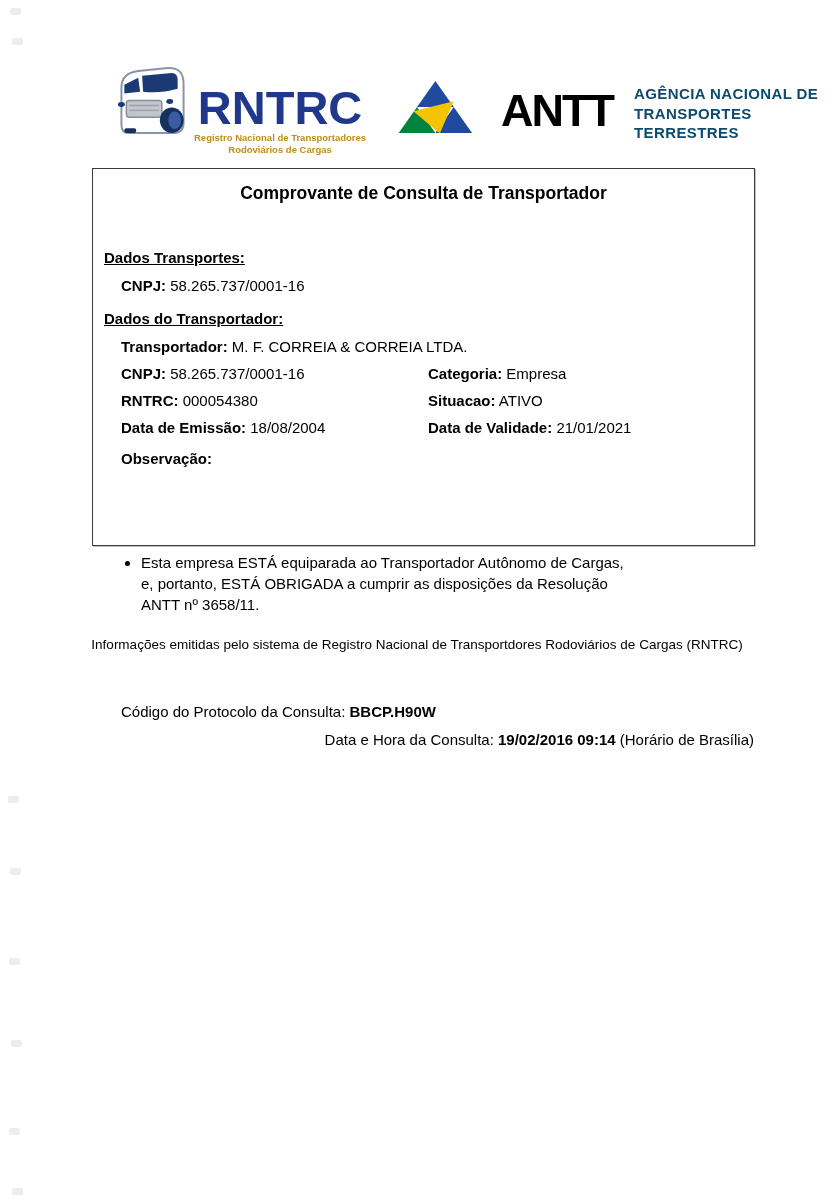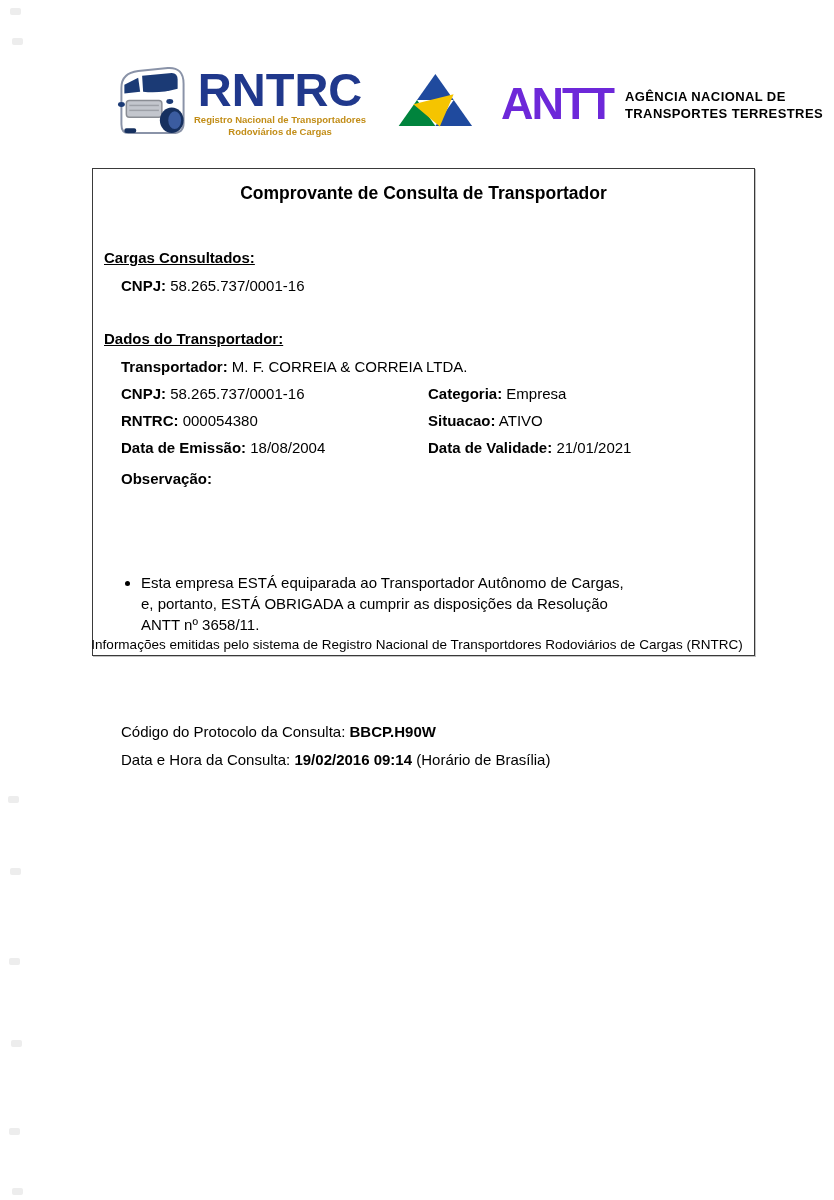--- a/index.html
+++ b/index.html
@@ -20,77 +20,77 @@
     background: rgba(80,80,80,0.10);
     border-radius: 2px;
   }
 
   
   .logo-rntrc {
     position: absolute; left: 112px; top: 64px;
     display: flex; align-items: flex-start;
   }
   .truck-wrap { width: 80px; height: 74px; }
-  .rntrc-text-block { margin-left: 2px; margin-top: 2px; text-align: center; }
+  .rntrc-text-block { margin-left: 2px; margin-top: 20px; text-align: center; }
   .rntrc-acronym {
     font-size: 47px; font-weight: bold; letter-spacing: 0px;
     color: #20388c; line-height: 1; font-family: "Liberation Sans", sans-serif;
   }
   .rntrc-tagline {
     margin-top: 1px;
     font-size: 9.5px; font-weight: bold; color: #c28d17; line-height: 1.25;
   }
 
   .logo-antt {
     position: absolute; left: 395px; top: 72px;
     display: flex; align-items: center;
   }
   .antt-triangles { width: 102px; height: 56px; }
   .antt-acronym {
-    font-size: 45px; font-weight: 800; color: #6d28d9;
+    font-size: 45px; font-weight: 800; color: #000000;
     letter-spacing: -2px; line-height: 1; margin-left: 4px; margin-top: 6px;
     font-family: "Liberation Sans", sans-serif;
   }
   .antt-name {
-    margin-left: 12px; margin-top: 12px;
-    font-size: 13px; font-weight: bold; color: #000000;
+    margin-left: 21px; margin-top: 12px;
+    font-size: 15px; font-weight: bold; color: #0c4a6e;
     letter-spacing: 0.4px; line-height: 1.3;
   }
 
   
   .doc-box {
     position: absolute; left: 92px; top: 168px;
-    width: 663px; height: 488px;
+    width: 663px; height: 378px;
     border: 1px solid #3a3a3a;
     box-shadow: 1px 1px 0 rgba(120,120,120,0.45);
     background: #fff;
   }
   .doc-title {
     margin-top: 14px;
     text-align: center;
     font-size: 17.5px; font-weight: bold;
   }
   .section-heading {
     margin: 0 0 0 11px;
     font-size: 15px; font-weight: bold;
     text-decoration: underline;
   }
   .sec-consulted-heading { margin-top: 45px; }
-  .sec-carrier-heading { margin-top: 36px; }
+  .sec-carrier-heading { margin-top: 16px; }
   .field-line { margin: 11px 0 0 28px; font-size: 15px; }
   .lbl { font-weight: bold; }
   .val { font-weight: normal; }
   .two-col { display: flex; margin: 10px 0 0 28px; font-size: 15px; }
   .two-col .col-left { width: 307px; }
   .obs-row { display: flex; margin: 14px 0 0 28px; font-size: 15px; flex-direction: column; }
   .obs-label { width: 102px; font-weight: bold; flex: 0 0 102px; }
   .obs-list { list-style: disc; margin: 0; padding-left: 20px; max-width: 505px; }
   .obs-list li { font-size: 15px; line-height: 1.4; }
   .protocol-line { margin: 88px 0 0 28px; font-size: 15px; }
-  .datetime-line { margin: 11px 0 0 28px; font-size: 15px; }
+  .datetime-line { margin: 11px 0 0 28px; font-size: 15px; text-align: right; }
 
   
   .footer-note {
     position: absolute; left: 0; top: 636px; width: 834px;
     text-align: center; font-size: 13.5px; line-height: 1.4; color: #000;
   }
 </style>
 </head>
 <body>
 
@@ -143,21 +143,21 @@
     <div class="antt-name">
       <div>AGÊNCIA NACIONAL DE</div>
       <div>TRANSPORTES TERRESTRES</div>
     </div>
   </div>
 
   <div class="doc-box">
 
     <div class="doc-title">Comprovante de Consulta de Transportador</div>
 
-    <div class="section-heading sec-consulted-heading">Cargas Consultados:</div>
+    <div class="section-heading sec-consulted-heading">Dados Transportes:</div>
 
     <div class="field-line">
       <span class="lbl">CNPJ:</span>
       <span class="val">58.265.737/0001-16</span>
     </div>
 
     <div class="section-heading sec-carrier-heading">Dados do Transportador:</div>
 
     <div class="field-line">
       <span class="lbl">Transportador:</span>

